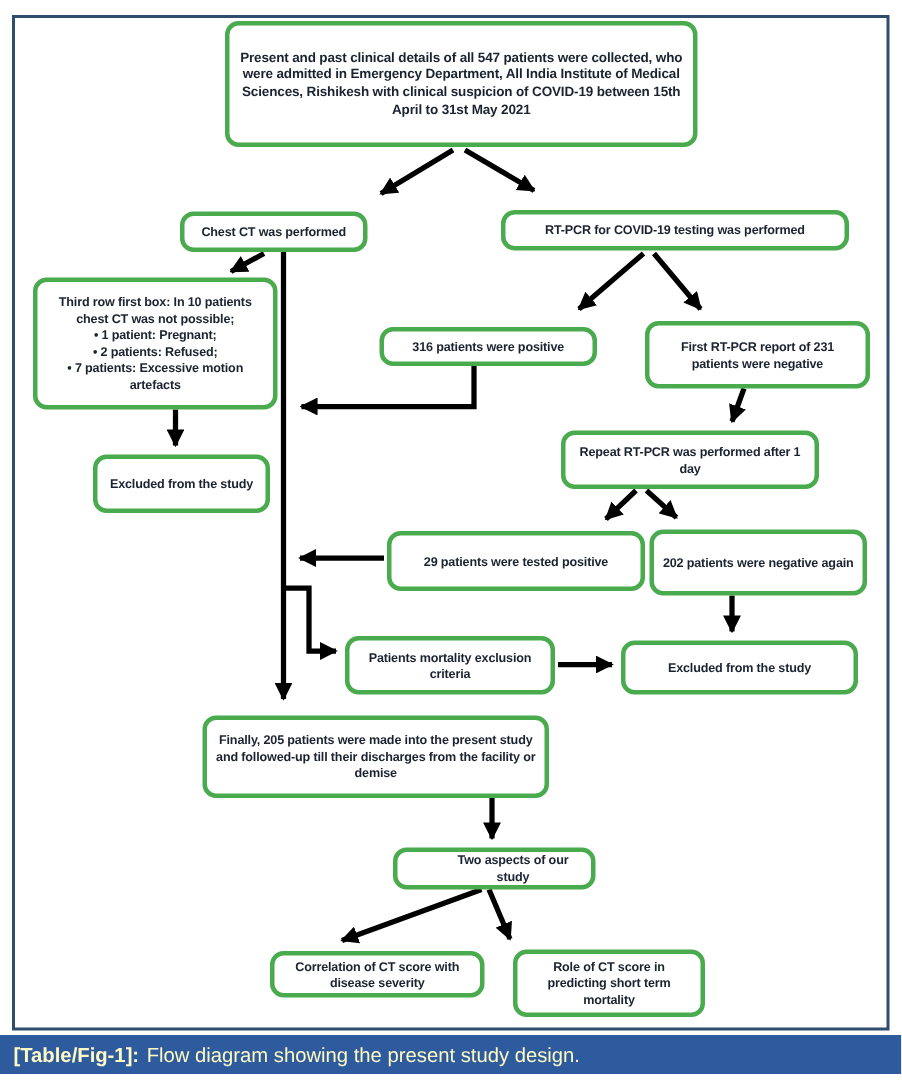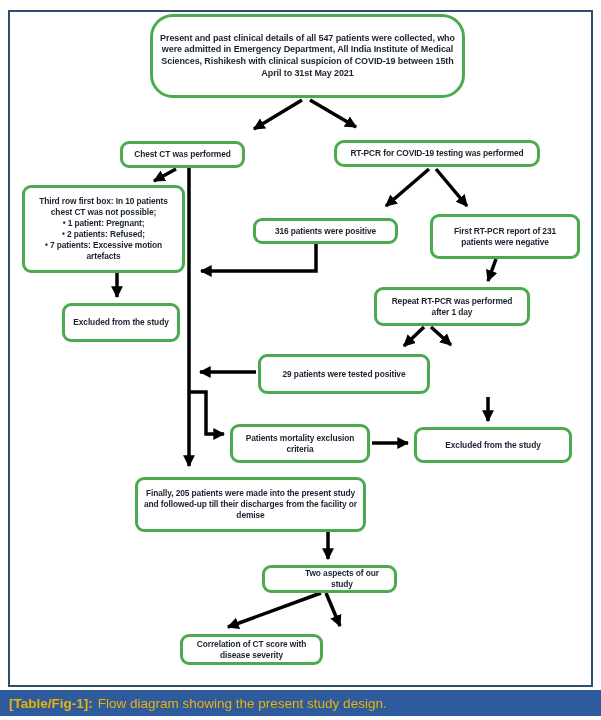--- a/index.html
+++ b/index.html
@@ -43,21 +43,21 @@
     padding: 2px 5px;
   }
   .node .line { width: 100%; }
   .bullet { width: 100%; text-align: center; }
   .bullet::before { content: "\2022  "; }
   #caption-bar {
     position: absolute;
     left: 0; top: 690px;
     width: 601px; height: 26px;
     background: #2d5b9e;
-    color: #eab308;
+    color: #fef9c3;
     display: flex;
     align-items: center;
     font-size: 13.5px;
     padding-left: 9px;
     box-sizing: border-box;
   }
   #caption-bar .tag { font-weight: bold; margin-right: 5px; }
 </style>
 </head>
 <body>
@@ -86,52 +86,54 @@
       <polyline points="189,392 206,392 206,434 224,434" marker-end="url(#ah)"></polyline>
       <line x1="372" y1="443" x2="408" y2="443" marker-end="url(#ah)"></line>
       <line x1="488" y1="397" x2="488" y2="421" marker-end="url(#ah)"></line>
       <line x1="117" y1="273" x2="117" y2="297" marker-end="url(#ah)"></line>
       <line x1="328" y1="532" x2="328" y2="559" marker-end="url(#ah)"></line>
       <line x1="321" y1="593" x2="228" y2="627" marker-end="url(#ah)"></line>
       <line x1="326" y1="593" x2="340" y2="626" marker-end="url(#ah)"></line>
     </g>
   </svg>
 
-  <div class="node" style="left:150px; top:14px; width:315px; height:84px; font-size:9px;border-radius:23px;">Present and past clinical details of all 547 patients were collected, who were admitted in Emergency Department, All India Institute of Medical Sciences, Rishikesh with clinical suspicion of COVID-19 between 15th April to 31st May 2021</div>
+  <div class="node" style="left:150px; top:14px; width:315px; height:84px; font-size:9px;">Present and past clinical details of all 547 patients were collected, who were admitted in Emergency Department, All India Institute of Medical Sciences, Rishikesh with clinical suspicion of COVID-19 between 15th April to 31st May 2021</div>
 
   <div class="node" style="left:120px; top:141px; width:125px; height:27px;">Chest CT was performed</div>
 
-  <div class="node" style="left:334px; top:140px; width:206px; height:27px;border-radius:10px;">RT-PCR for COVID-19 testing was performed</div>
+  <div class="node" style="left:334px; top:140px; width:232px; height:27px;">RT-PCR for COVID-19 testing was performed</div>
 
   <div class="node" style="left:22px; top:185px; width:163px; height:88px;">
     <div class="line">Third row first box: In 10 patients chest CT was not possible;</div>
     <div class="bullet">1 patient: Pregnant;</div>
     <div class="bullet">2 patients: Refused;</div>
     <div class="bullet">7 patients: Excessive motion artefacts</div>
   </div>
 
   <div class="node" style="left:253px; top:218px; width:145px; height:26px;">316 patients were positive</div>
 
   <div class="node" style="left:430px; top:214px; width:150px; height:45px;">First RT-PCR report of 231 patients were negative</div>
 
   <div class="node" style="left:62px; top:303px; width:118px; height:39px;">Excluded from the study</div>
 
-  <div class="node" style="left:374px; top:287px; width:156px; height:39px;">Repeat RT-PCR was performed after 1 day</div>
+  <div class="node" style="left:374px; top:287px; width:172px; height:39px;">Repeat RT-PCR was performed after 1 day</div>
 
   <div class="node" style="left:258px; top:354px; width:172px; height:40px;">29 patients were tested positive</div>
 
+  <div class="node" style="left:433px; top:353px; width:145px; height:44px;">202 patients were negative again</div>
 
   <div class="node" style="left:230px; top:424px; width:140px; height:39px;">Patients mortality exclusion criteria</div>
 
   <div class="node" style="left:414px; top:427px; width:158px; height:36px;">Excluded from the study</div>
 
   <div class="node" style="left:135px; top:477px; width:231px; height:55px;">Finally, 205 patients were made into the present study and followed-up till their discharges from the facility or demise</div>
 
   <div class="node" style="left:262px; top:565px; width:135px; height:28px;padding-left:30px;">Two aspects of our study</div>
 
   <div class="node" style="left:180px; top:634px; width:143px; height:31px;">Correlation of CT score with disease severity</div>
 
+  <div class="node" style="left:342px; top:633px; width:128px; height:45px;">Role of CT score in predicting short term mortality</div>
 
   <div id="caption-bar">
     <span class="tag">[Table/Fig-1]:</span>
     <span class="txt">Flow diagram showing the present study design.</span>
   </div>
 </div>
 
 </body></html>

